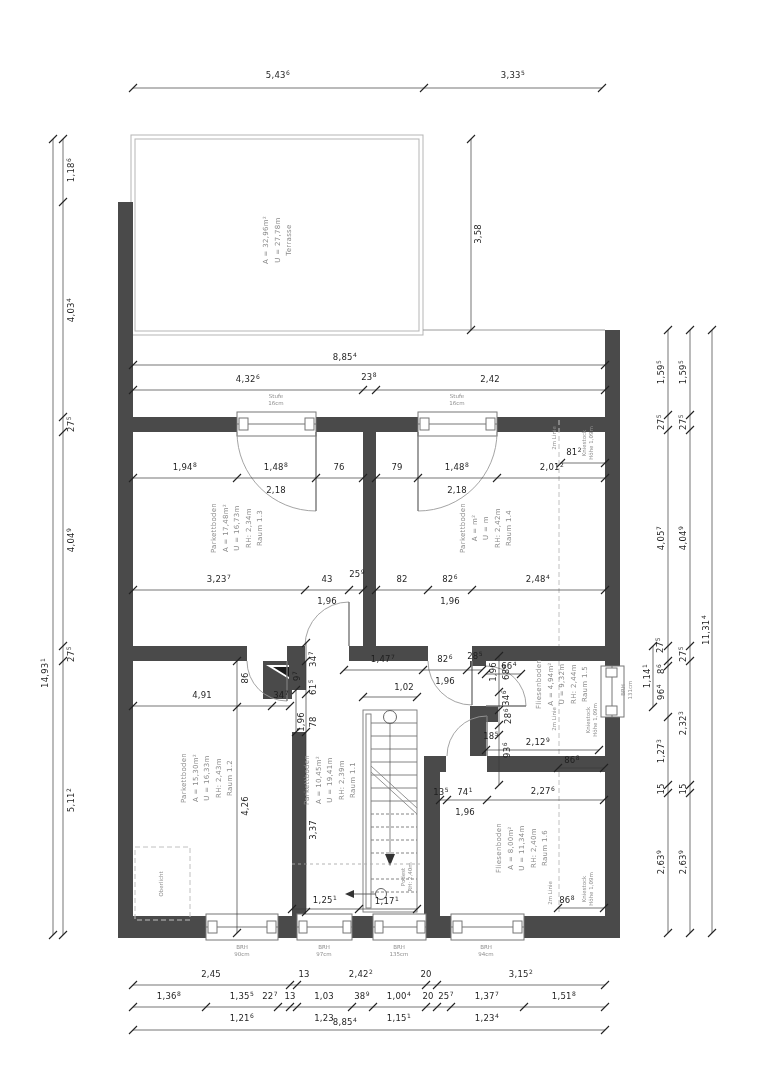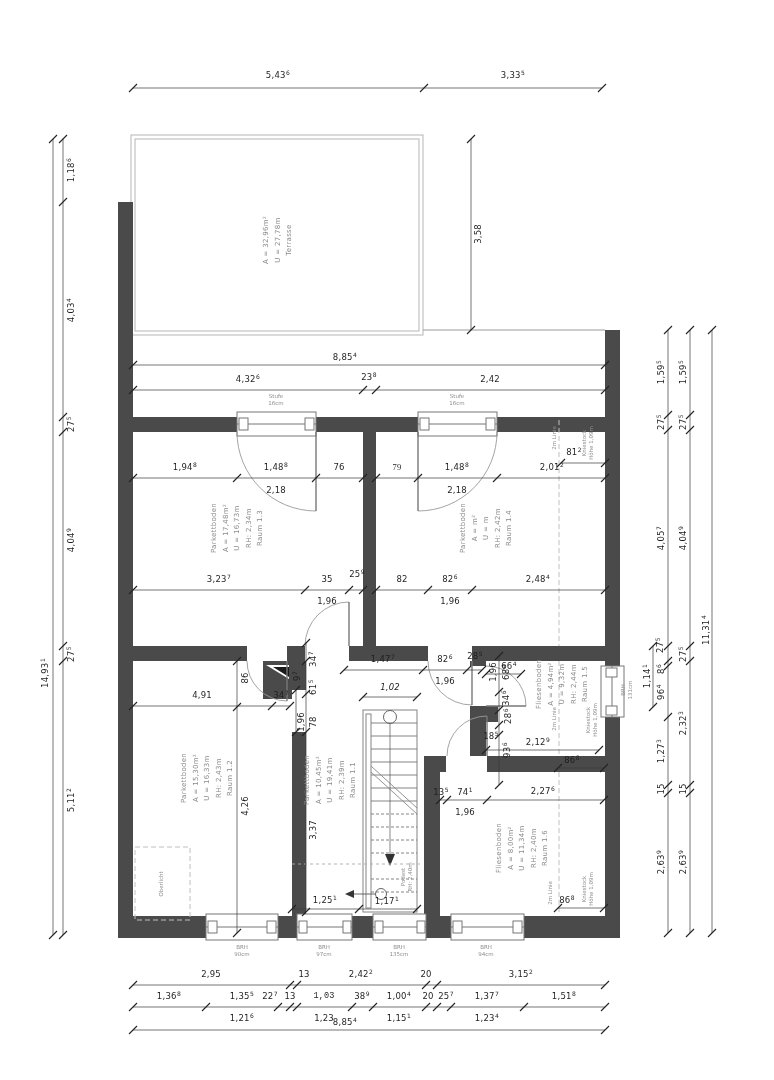--- a/index.html
+++ b/index.html
@@ -335,68 +335,68 @@
       <span class="dim rot" style="left: 661px; top: 862px;">2,63<span class="sup">9</span></span>
       <span class="dim rot" style="left: 647px; top: 676px;">1,14<span class="sup">1</span></span>
       <span class="dim rot" style="left: 683px; top: 372px;">1,59<span class="sup">5</span></span>
       <span class="dim rot" style="left: 683px; top: 422px;">27<span class="sup">5</span></span>
       <span class="dim rot" style="left: 683px; top: 538px;">4,04<span class="sup">9</span></span>
       <span class="dim rot" style="left: 683px; top: 654px;">27<span class="sup">5</span></span>
       <span class="dim rot" style="left: 683px; top: 723px;">2,32<span class="sup">3</span></span>
       <span class="dim rot" style="left: 683px; top: 789px;">15</span>
       <span class="dim rot" style="left: 683px; top: 862px;">2,63<span class="sup">9</span></span>
       <span class="dim rot" style="left: 706px; top: 630px;">11,31<span class="sup">4</span></span>
-      <span class="dim" style="left: 211px; top: 974px;">2,95</span>
+      <span class="dim" style="left: 211px; top: 974px;">2,45</span>
       <span class="dim" style="left: 304px; top: 974px;">13</span>
       <span class="dim" style="left: 361px; top: 974px;">2,42<span class="sup">2</span></span>
       <span class="dim" style="left: 426px; top: 974px;">20</span>
       <span class="dim" style="left: 521px; top: 974px;">3,15<span class="sup">2</span></span>
       <span class="dim" style="left: 169px; top: 996px;">1,36<span class="sup">8</span></span>
       <span class="dim" style="left: 242px; top: 996px;">1,35<span class="sup">5</span></span>
       <span class="dim" style="left: 270px; top: 996px;">22<span class="sup">7</span></span>
       <span class="dim" style="left: 290px; top: 996px;">13</span>
-      <span class="dim" style="left: 324px; top: 996px; font-family: Liberation Mono, monospace;">1,03</span>
+      <span class="dim" style="left: 324px; top: 996px;">1,03</span>
       <span class="dim" style="left: 362px; top: 996px;">38<span class="sup">9</span></span>
       <span class="dim" style="left: 399px; top: 996px;">1,00<span class="sup">4</span></span>
       <span class="dim" style="left: 428px; top: 996px;">20</span>
       <span class="dim" style="left: 446px; top: 996px;">25<span class="sup">7</span></span>
       <span class="dim" style="left: 487px; top: 996px;">1,37<span class="sup">7</span></span>
       <span class="dim" style="left: 564px; top: 996px;">1,51<span class="sup">8</span></span>
       <span class="dim" style="left: 242px; top: 1018px;">1,21<span class="sup">6</span></span>
       <span class="dim" style="left: 324px; top: 1018px;">1,23</span>
       <span class="dim" style="left: 399px; top: 1018px;">1,15<span class="sup">1</span></span>
       <span class="dim" style="left: 487px; top: 1018px;">1,23<span class="sup">4</span></span>
       <span class="dim" style="left: 345px; top: 1022px;">8,85<span class="sup">4</span></span>
       <span class="dim" style="left: 345px; top: 357px;">8,85<span class="sup">4</span></span>
       <span class="dim" style="left: 248px; top: 379px;">4,32<span class="sup">6</span></span>
       <span class="dim" style="left: 369px; top: 377px;">23<span class="sup">8</span></span>
       <span class="dim" style="left: 490px; top: 379px;">2,42</span>
       <span class="dim" style="left: 185px; top: 467px;">1,94<span class="sup">8</span></span>
       <span class="dim" style="left: 276px; top: 467px;">1,48<span class="sup">8</span></span>
       <span class="dim" style="left: 339px; top: 467px;">76</span>
       <span class="dim" style="left: 276px; top: 490px;">2,18</span>
-      <span class="dim" style="left: 397px; top: 467px; font-family: Liberation Serif, serif;">79</span>
+      <span class="dim" style="left: 397px; top: 467px;">79</span>
       <span class="dim" style="left: 457px; top: 467px;">1,48<span class="sup">8</span></span>
       <span class="dim" style="left: 552px; top: 467px;">2,01<span class="sup">2</span></span>
       <span class="dim" style="left: 457px; top: 490px;">2,18</span>
       <span class="dim" style="left: 574px; top: 452px;">81<span class="sup">2</span></span>
       <span class="dim" style="left: 219px; top: 579px;">3,23<span class="sup">7</span></span>
-      <span class="dim" style="left: 327px; top: 579px;">35</span>
+      <span class="dim" style="left: 327px; top: 579px;">43</span>
       <span class="dim" style="left: 357px; top: 574px;">25<span class="sup">9</span></span>
       <span class="dim" style="left: 327px; top: 601px;">1,96</span>
       <span class="dim" style="left: 402px; top: 579px;">82</span>
       <span class="dim" style="left: 450px; top: 579px;">82<span class="sup">6</span></span>
       <span class="dim" style="left: 538px; top: 579px;">2,48<span class="sup">4</span></span>
       <span class="dim" style="left: 450px; top: 601px;">1,96</span>
       <span class="dim" style="left: 383px; top: 659px;">1,47<span class="sup">7</span></span>
       <span class="dim" style="left: 445px; top: 659px;">82<span class="sup">6</span></span>
       <span class="dim" style="left: 475px; top: 656px;">28<span class="sup">5</span></span>
       <span class="dim" style="left: 445px; top: 681px;">1,96</span>
       <span class="dim" style="left: 509px; top: 666px;">66<span class="sup">4</span></span>
-      <span class="dim" style="left: 390px; top: 687px; font-style: italic;">1,02</span>
+      <span class="dim" style="left: 404px; top: 687px;">1,02</span>
       <span class="dim rot" style="left: 245px; top: 678px;">86</span>
       <span class="dim" style="left: 202px; top: 695px;">4,91</span>
       <span class="dim" style="left: 281px; top: 695px;">34<span class="sup">7</span></span>
       <span class="dim rot" style="left: 245px; top: 806px;">4,26</span>
       <span class="dim rot" style="left: 313px; top: 659px;">34<span class="sup">7</span></span>
       <span class="dim rot" style="left: 297px; top: 676px;">9<span class="sup">7</span></span>
       <span class="dim rot" style="left: 313px; top: 687px;">61<span class="sup">5</span></span>
       <span class="dim rot" style="left: 301px; top: 722px;">1,96</span>
       <span class="dim rot" style="left: 313px; top: 722px;">78</span>
       <span class="dim rot" style="left: 313px; top: 830px;">3,37</span>

